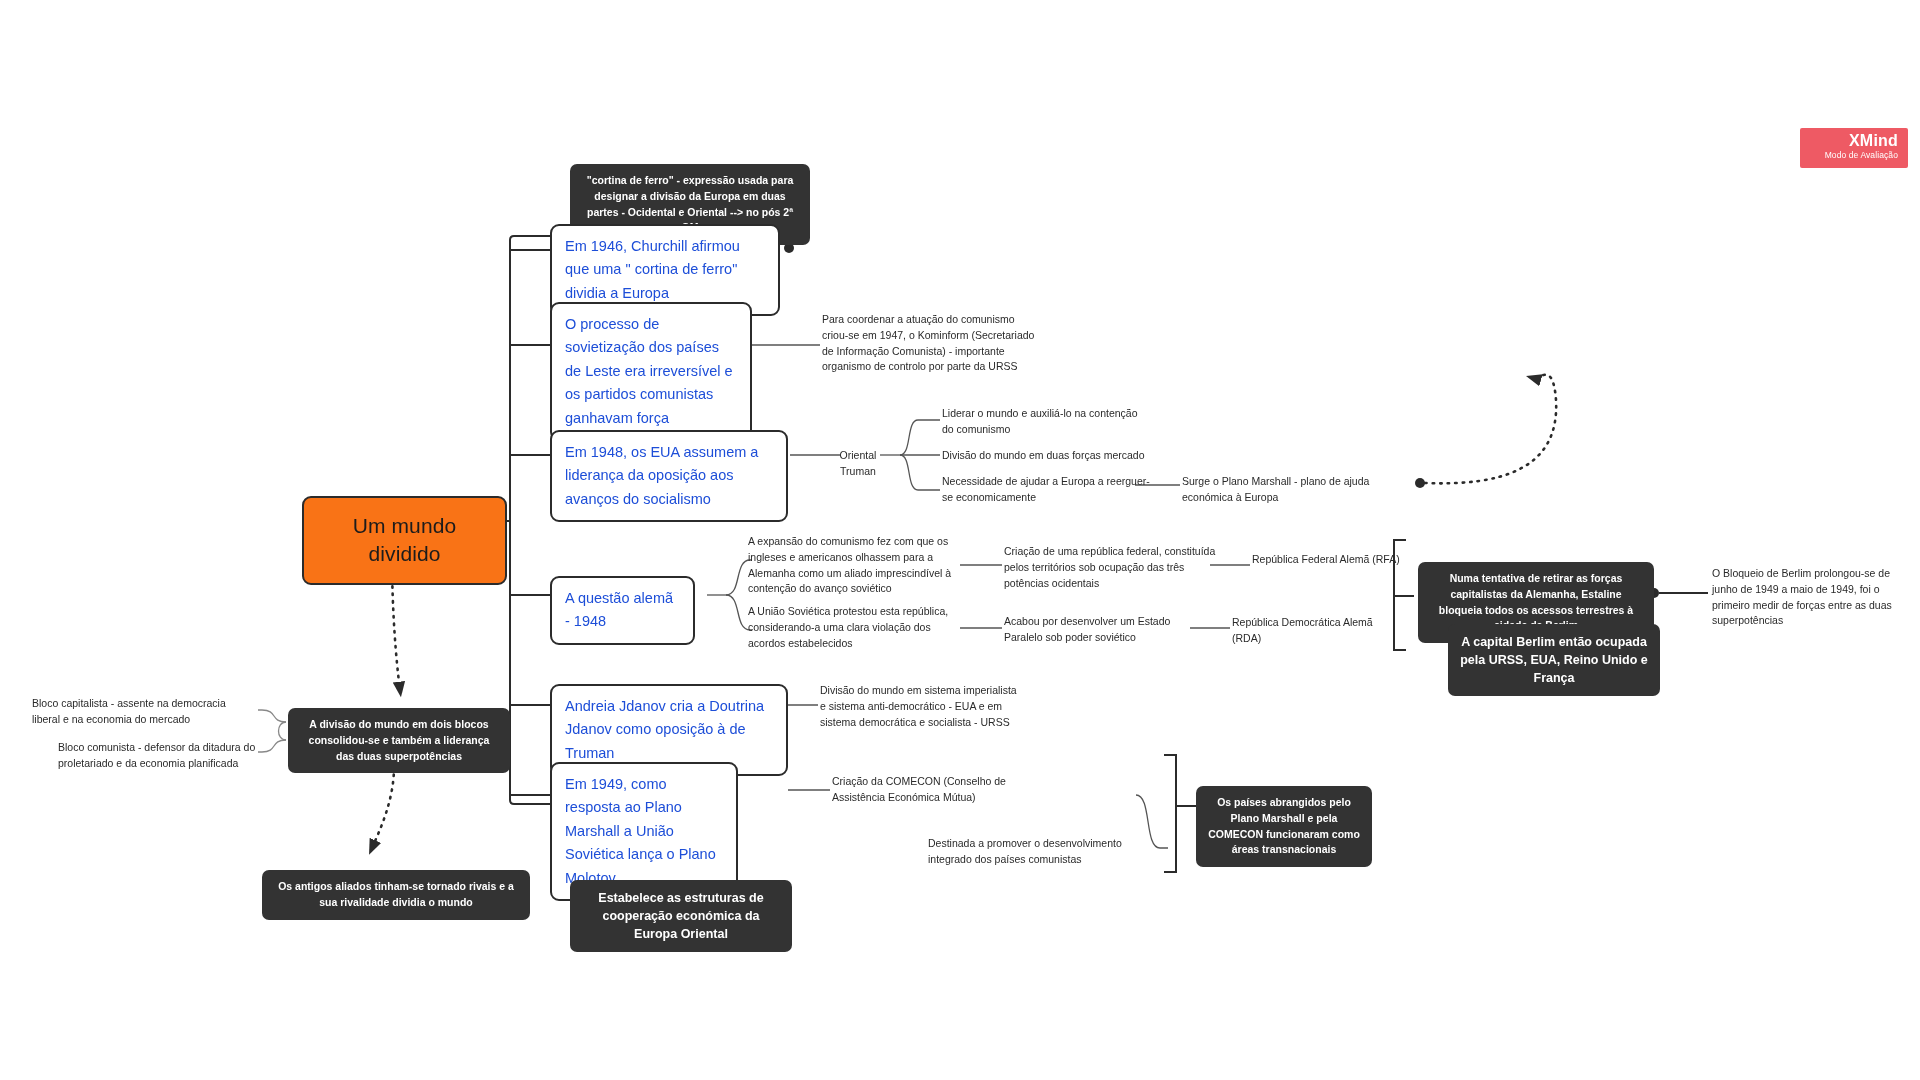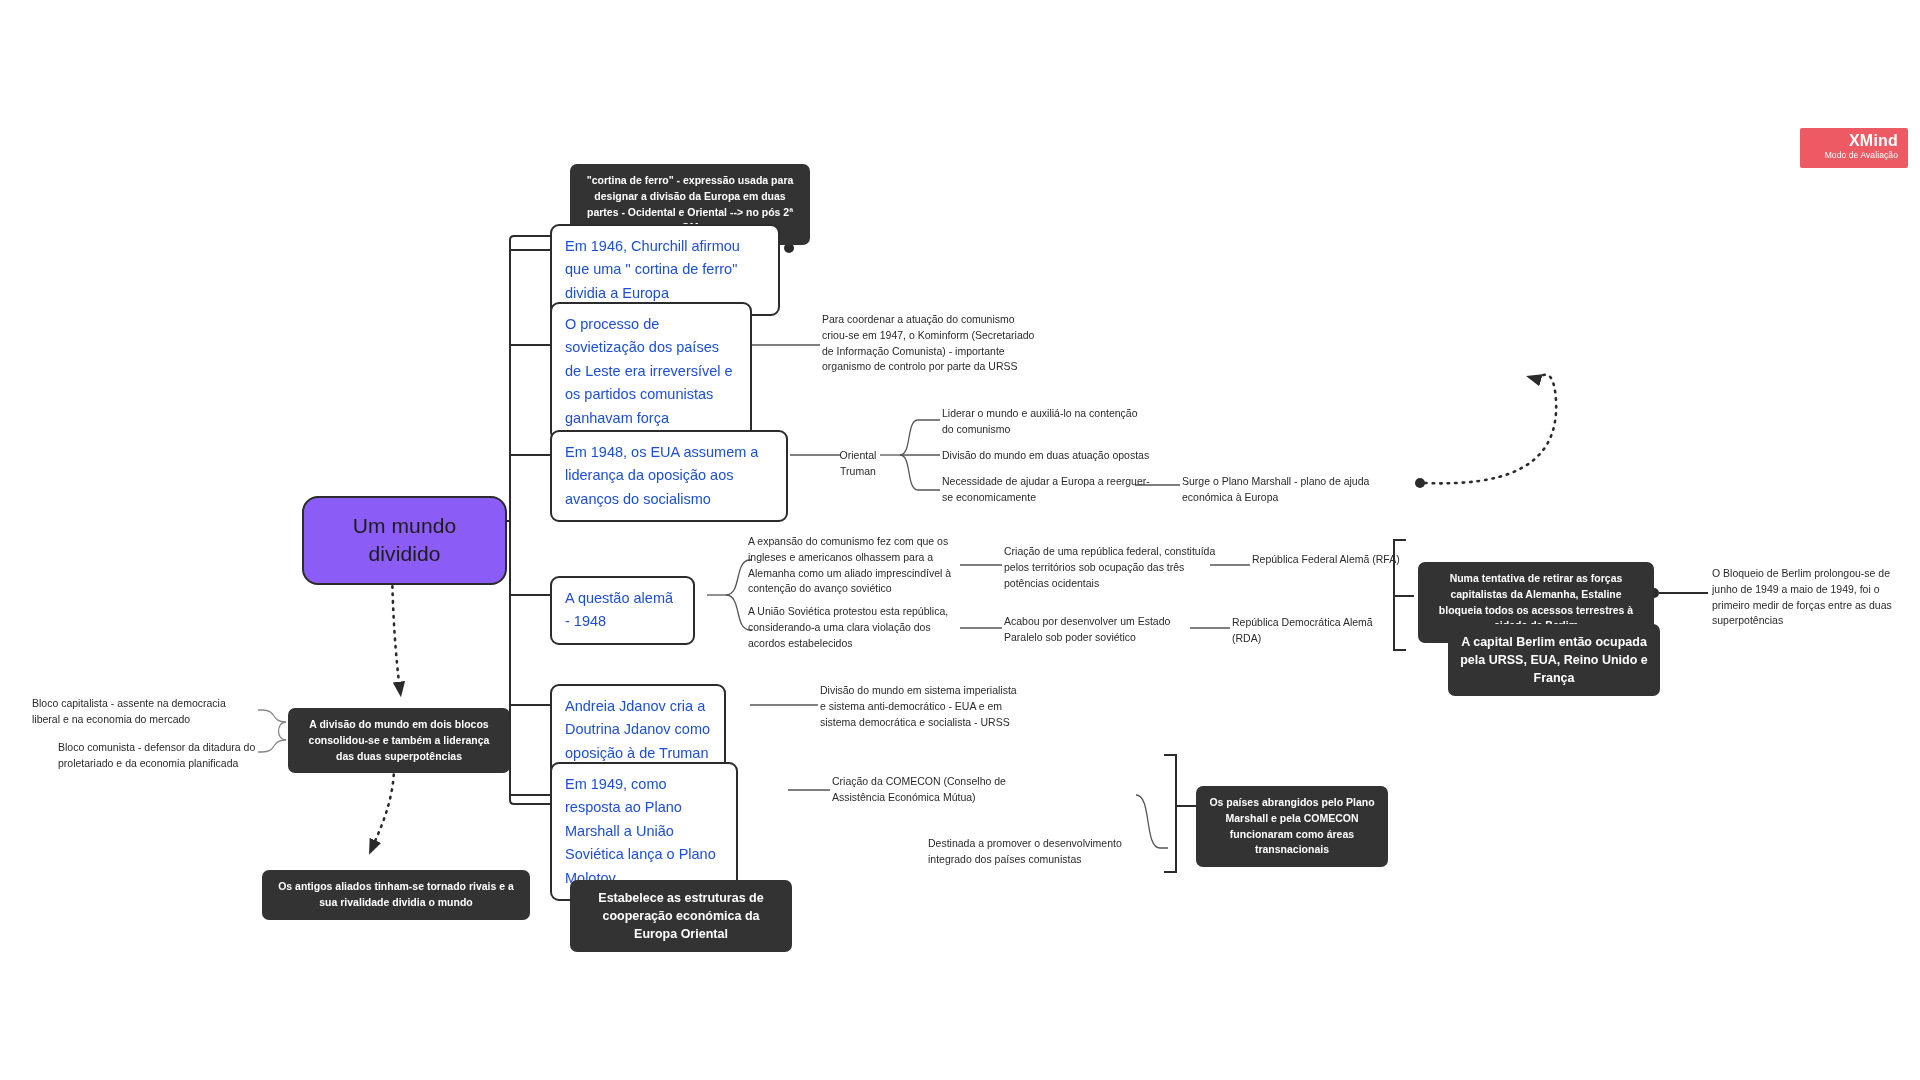--- a/index.html
+++ b/index.html
@@ -26,22 +26,22 @@
     height: 1080px;
     pointer-events: none;
   }
   .node {
     position: absolute;
     box-sizing: border-box;
   }
   
   .root {
     border: 2px solid #2b2b2b;
-    border-radius: 16px;
-    background: #8b5cf6;
+    border-radius: 9px;
+    background: #f97316;
     color: #1c1c1c;
     font-size: 21px;
     line-height: 1.35;
     padding: 14px 20px;
     text-align: center;
     letter-spacing: .1px;
   }
   
   .main {
     border: 2px solid #2b2b2b;
@@ -188,45 +188,45 @@
 
   <div class="node dark" style="left:570px; top:164px; width:240px;">"cortina de ferro" - expressão usada para designar a divisão da Europa em duas partes - Ocidental e Oriental --&gt; no pós 2ª GM</div>
   <div class="node main" style="left:550px; top:224px; width:230px;">Em 1946, Churchill afirmou que uma " cortina de ferro" dividia a Europa</div>
 
   <div class="node main" style="left:550px; top:302px; width:202px;">O processo de sovietização dos países de Leste era irreversível e os partidos comunistas ganhavam força</div>
   <div class="node sub" style="left:822px; top:312px; width:218px;">Para coordenar a atuação do comunismo criou-se em 1947, o Kominform (Secretariado de Informação Comunista) - importante organismo de controlo por parte da URSS</div>
 
   <div class="node main" style="left:550px; top:430px; width:238px;">Em 1948, os EUA assumem a liderança da oposição aos avanços do socialismo</div>
   <div class="node sub" style="left:828px; top:448px; width:60px; text-align:center;">Oriental Truman</div>
   <div class="node sub" style="left:942px; top:406px; width:210px;">Liderar o mundo e auxiliá-lo na contenção do comunismo</div>
-  <div class="node sub" style="left:942px; top:448px; width:222px;">Divisão do mundo em duas atuação opostas</div>
+  <div class="node sub" style="left:942px; top:448px; width:222px;">Divisão do mundo em duas forças mercado</div>
   <div class="node sub" style="left:942px; top:474px; width:208px;">Necessidade de ajudar a Europa a reerguer-se economicamente</div>
   <div class="node sub" style="left:1182px; top:474px; width:238px;">Surge o Plano Marshall - plano de ajuda económica à Europa</div>
 
   <div class="node main" style="left:550px; top:576px; width:145px;">A questão alemã - 1948</div>
 
   <div class="node sub" style="left:748px; top:534px; width:228px;">A expansão do comunismo fez com que os ingleses e americanos olhassem para a Alemanha como um aliado imprescindível à contenção do avanço soviético</div>
   <div class="node sub" style="left:1004px; top:544px; width:218px;">Criação de uma república federal, constituída pelos territórios sob ocupação das três potências ocidentais</div>
   <div class="node sub" style="left:1252px; top:552px; width:148px;">República Federal Alemã (RFA)</div>
 
   <div class="node sub" style="left:748px; top:604px; width:218px;">A União Soviética protestou esta república, considerando-a uma clara violação dos acordos estabelecidos</div>
   <div class="node sub" style="left:1004px; top:614px; width:188px;">Acabou por desenvolver um Estado Paralelo sob poder soviético</div>
   <div class="node sub" style="left:1232px; top:615px; width:170px;">República Democrática Alemã (RDA)</div>
 
   <div class="node dark" style="left:1418px; top:562px; width:236px;">Numa tentativa de retirar as forças capitalistas da Alemanha, Estaline bloqueia todos os acessos terrestres à cidade de Berlim</div>
   <div class="node dark big" style="left:1448px; top:624px; width:212px;">A capital Berlim então ocupada pela URSS, EUA, Reino Unido e França</div>
   <div class="node sub" style="left:1712px; top:566px; width:202px;">O Bloqueio de Berlim prolongou-se de junho de 1949 a maio de 1949, foi o primeiro medir de forças entre as duas superpotências</div>
 
-  <div class="node main" style="left:550px; top:684px; width:176px;">Andreia Jdanov cria a Doutrina Jdanov como oposição à de Truman</div>
+  <div class="node main" style="left:550px; top:684px; width:238px;">Andreia Jdanov cria a Doutrina Jdanov como oposição à de Truman</div>
   <div class="node sub" style="left:820px; top:683px; width:200px;">Divisão do mundo em sistema imperialista e sistema anti-democrático - EUA e em sistema democrática e socialista - URSS</div>
 
   <div class="node main" style="left:550px; top:762px; width:188px;">Em 1949, como resposta ao Plano Marshall a União Soviética lança o Plano Molotov</div>
   <div class="node sub" style="left:832px; top:774px; width:206px;">Criação da COMECON (Conselho de Assistência Económica Mútua)</div>
   <div class="node sub" style="left:928px; top:836px; width:218px;">Destinada a promover o desenvolvimento integrado dos países comunistas</div>
-  <div class="node dark" style="left:1196px; top:786px; width:192px;">Os países abrangidos pelo Plano Marshall e pela COMECON funcionaram como áreas transnacionais</div>
+  <div class="node dark" style="left:1196px; top:786px; width:176px;">Os países abrangidos pelo Plano Marshall e pela COMECON funcionaram como áreas transnacionais</div>
   <div class="node dark big" style="left:570px; top:880px; width:222px;">Estabelece as estruturas de cooperação económica da Europa Oriental</div>
 
   <div class="node dark" style="left:288px; top:708px; width:222px;">A divisão do mundo em dois blocos consolidou-se e também a liderança das duas superpotências</div>
   <div class="node sub" style="left:32px; top:696px; width:218px;">Bloco capitalista - assente na democracia liberal e na economia do mercado</div>
   <div class="node sub" style="left:58px; top:740px; width:200px;">Bloco comunista - defensor da ditadura do proletariado e da economia planificada</div>
   <div class="node dark" style="left:262px; top:870px; width:268px;">Os antigos aliados tinham-se tornado rivais e a sua rivalidade dividia o mundo</div>
 
   <div id="xmind-badge">
     <div class="xm-title">XMind</div>
     <div class="xm-sub">Modo de Avaliação</div>

